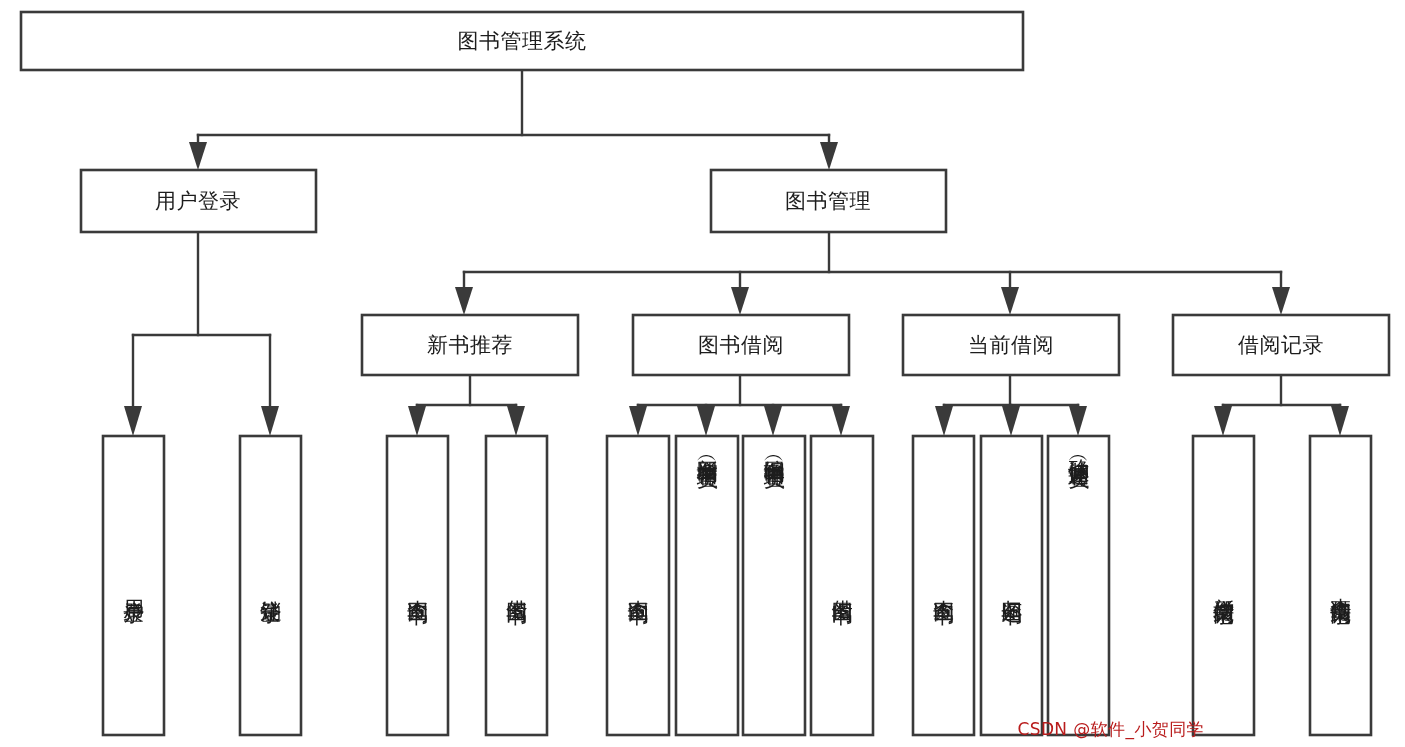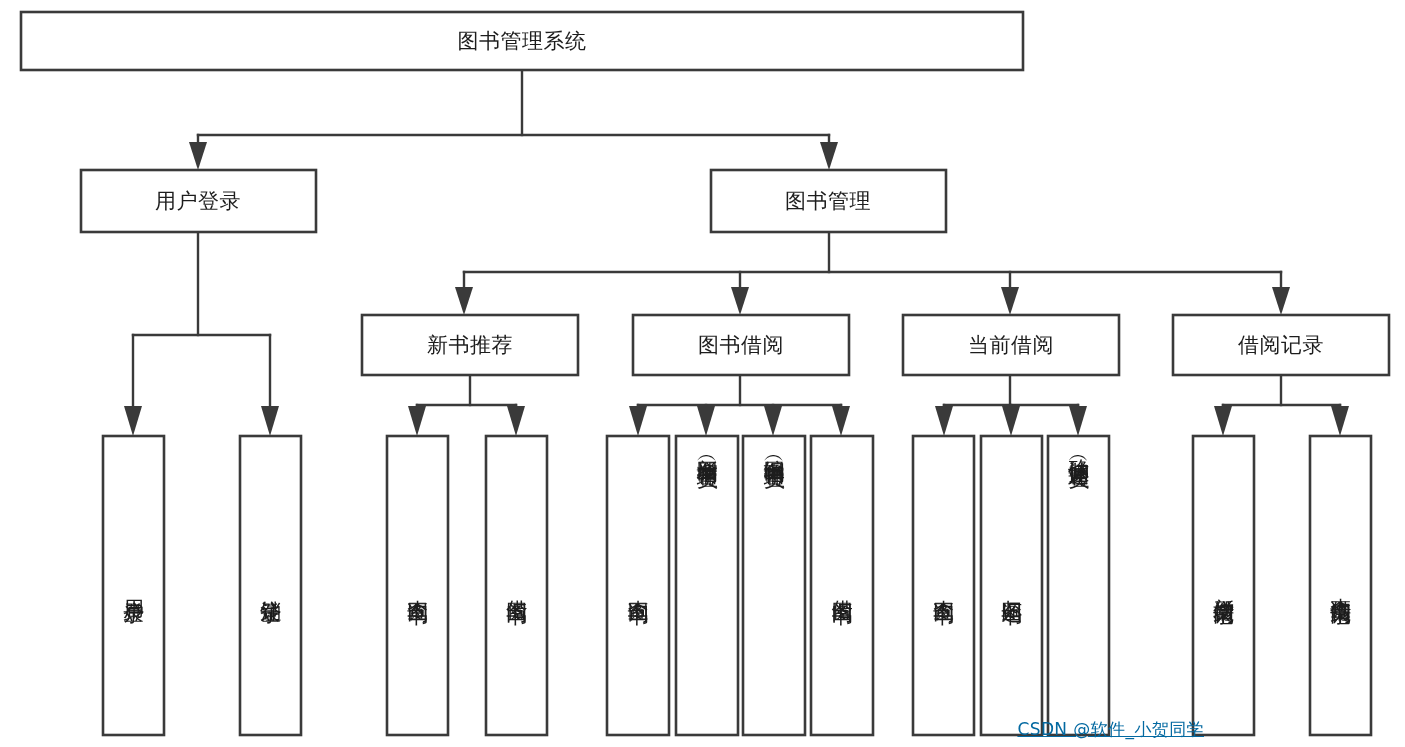--- a/index.html
+++ b/index.html
@@ -68,25 +68,24 @@
     letter-spacing: 1.5px;
     white-space: nowrap;
     text-align: center;
   }
   .watermark {
     position: absolute;
     right: 14px;
     bottom: 6px;
     font-family: "DejaVu Sans", "Liberation Sans", sans-serif;
     font-size: 17px;
-    color: #0369a1;
+    color: #b91c1c;
     letter-spacing: 0.4px;
     white-space: nowrap;
     user-select: none;
-    text-decoration: underline;
   }
 </style>
 </head>
 <body>
 
 <div id="diagram-root">
 
   <svg class="diagram-canvas" viewBox="0 0 1405 747">
 
     <g>

